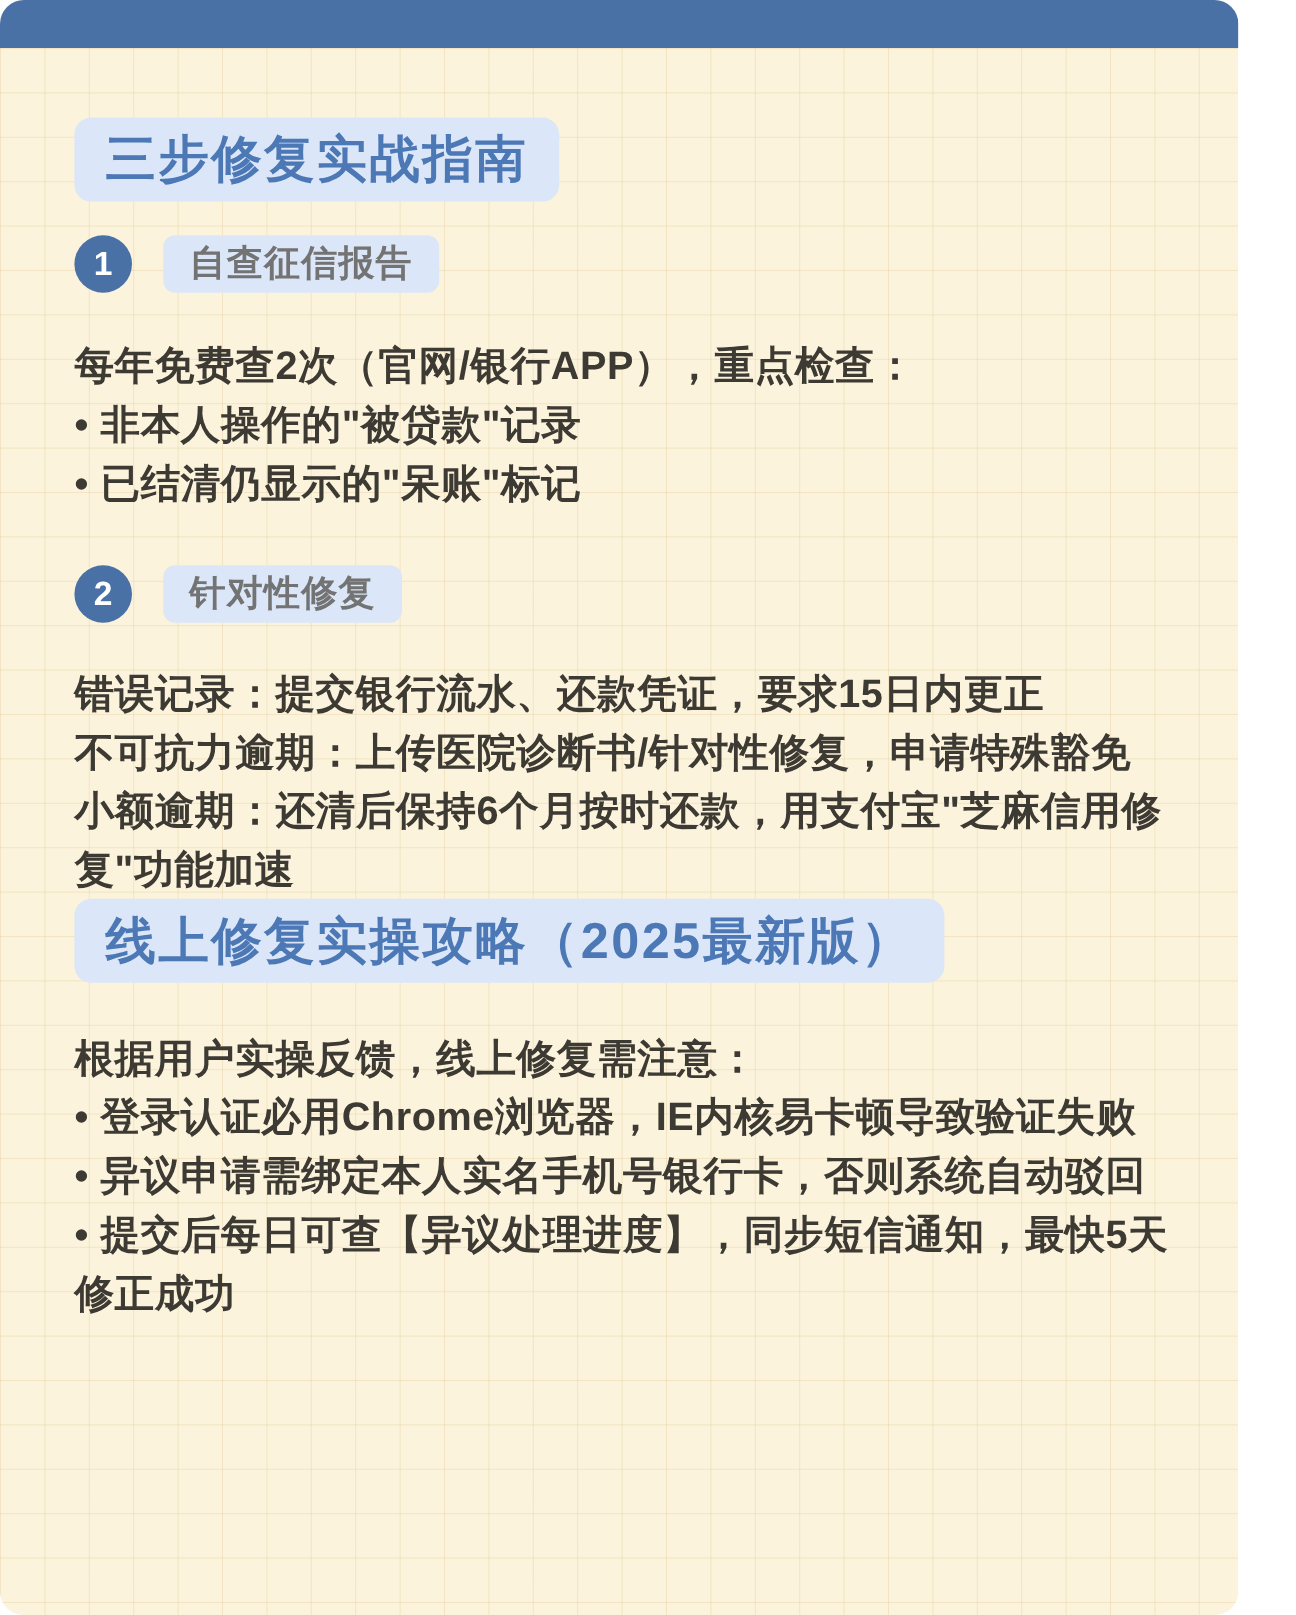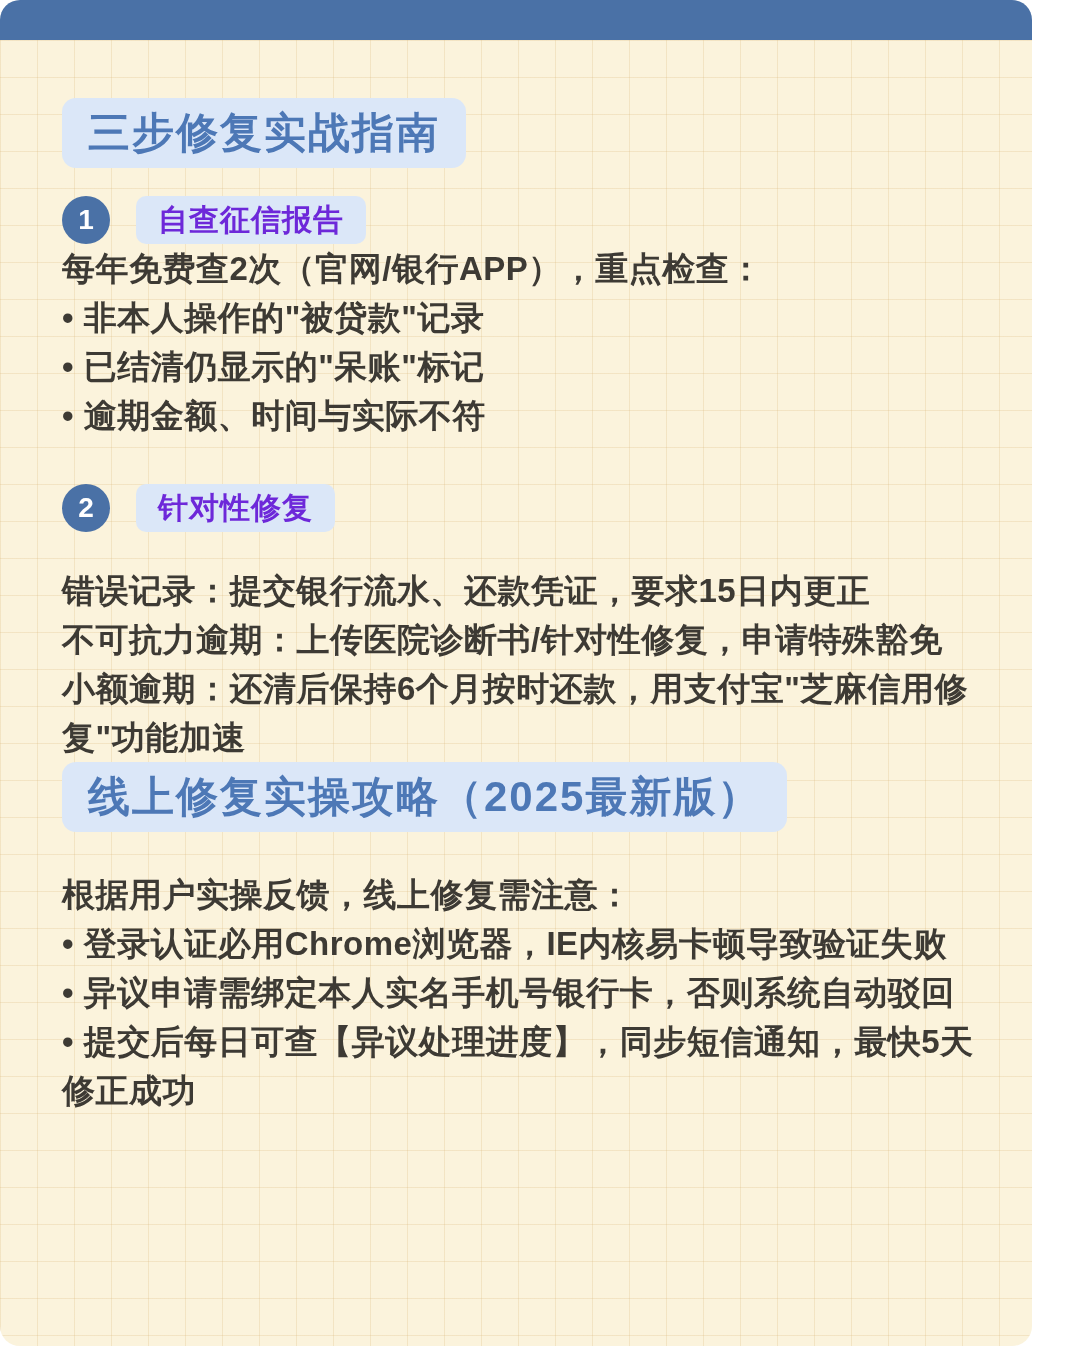--- a/index.html
+++ b/index.html
@@ -63,29 +63,30 @@
     color: #ffffff;
     font-size: 28px;
     font-weight: 700;
     display: flex;
     align-items: center;
     justify-content: center;
     flex: 0 0 auto;
   }
   .step-label {
     background: #dbe7f8;
-    color: #6d28d9;
+    color: #737373;
     font-size: 30px;
     font-weight: 800;
     letter-spacing: 1px;
     line-height: 1;
     padding: 9px 22px;
     border-radius: 10px;
   }
   .para {
+    margin-top: 36px;
     font-size: 33px;
     line-height: 49px;
     font-weight: 600;
     color: #3d3a34;
     letter-spacing: 0.5px;
   }
   .para.step2-text { margin-top: 34px; }
   .title-badge.second-title { }
   .para.section2-text { margin-top: 38px; }
   .line { white-space: normal; }
@@ -105,21 +106,20 @@
     </div>
 
     <div class="para">
 
         <div class="line">每年免费查2次（官网/银行APP），重点检查：</div>
 
         <div class="line">• 非本人操作的"被贷款"记录</div>
 
         <div class="line">• 已结清仍显示的"呆账"标记</div>
 
-        <div class="line">• 逾期金额、时间与实际不符</div>
       </div>
 
     <div class="step-row second">
       <div class="step-circle">2</div>
       <div class="step-label">针对性修复</div>
     </div>
 
     <div class="para step2-text">
 
         <div class="line">错误记录：提交银行流水、还款凭证，要求15日内更正</div>

